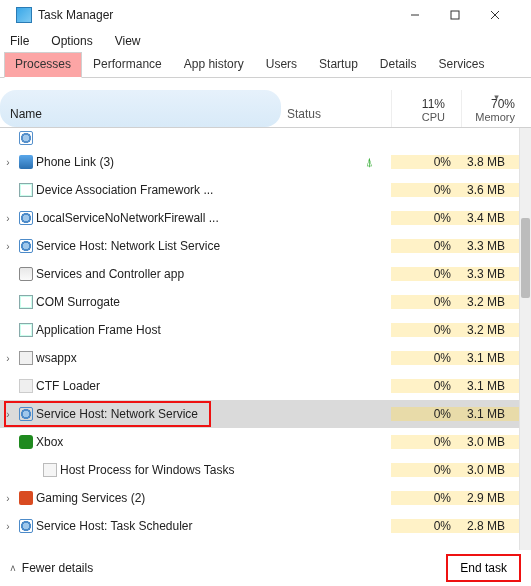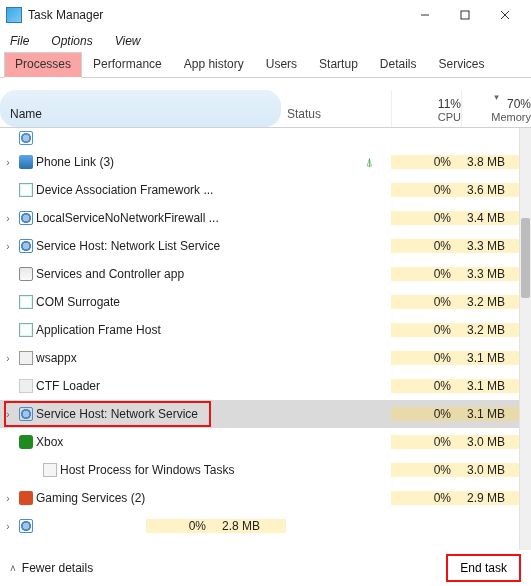--- a/index.html
+++ b/index.html
@@ -1,41 +1,41 @@
 <!DOCTYPE html>
 <html><head>
 <meta charset="utf-8">
 <style>
   * { box-sizing: border-box; font-family: "Segoe UI", Tahoma, sans-serif; }
   body { margin: 0; width: 531px; height: 586px; overflow: hidden; background: #fff; font-size: 12px; color: #222; position: relative; }
 
   
-  .titlebar { height: 30px; display: flex; align-items: center; padding: 0 6px; }
+  .titlebar { height: 30px; display: flex; align-items: center; padding: 0 16px; }
   .titlebar .app-icon { width: 16px; height: 16px; background: linear-gradient(135deg,#3aa7e8,#7cc9f2); border:1px solid #2a7bb5; margin-right:6px;}
   .titlebar .title { flex: 0 0 auto; font-size: 12px; }
   .titlebar .spacer { flex: 1; }
   .wbtn { width: 40px; height: 22px; display:flex; align-items:center; justify-content:center; color:#555; font-size:13px; }
   .wbtn svg { width:10px; height:10px; }
 
   
   .menu { height: 22px; display: flex; align-items: center; padding: 0 6px; font-size: 12px; gap: 14px; color:#222; }
-  .menu span { padding: 2px 4px; font-style: italic; }
+  .menu span { padding: 2px 4px; }
 
   
   .tabs { display: flex; align-items: flex-end; border-bottom: 1px solid #d0d0d0; padding: 0 4px; height: 26px; font-size:12px; }
   .tab { padding: 4px 10px 6px; border:1px solid transparent; border-bottom:none; color:#333; }
   .tab.active { background:#fca5a5; border-color:#d0d0d0; border-bottom:1px solid #fff; margin-bottom:-1px; position:relative; }
 
   .spacer-row { height:12px; }
 
   
   .thead { display:flex; align-items:stretch; height:38px; border-bottom:1px solid #d0d0d0; background:#fff; }
   .thead .col-name { flex:1; display:flex; align-items:flex-end; padding:0 10px 6px; font-size:12px; }
   .thead .col-status { width:110px; display:flex; align-items:flex-end; padding:0 6px 6px; font-size:12px; color:#555;}
-  .thead .col-cpu, .thead .col-mem { width:70px; display:flex; flex-direction:column; align-items:flex-end; justify-content:flex-end; padding:2px 0 4px; font-size:12px; border-left:1px solid #eee;}
+  .thead .col-cpu, .thead .col-mem { width:70px; display:flex; flex-direction:column; align-items:flex-end; justify-content:flex-end; padding:2px 16px 4px; font-size:12px; border-left:1px solid #eee;}
   .thead .pct { font-size:12px; color:#333; }
   .thead .lab { font-size:11px; color:#555; }
   .thead .col-mem { position:relative; }
   .thead .sort { position:absolute; top:2px; left:50%; transform:translateX(-50%); font-size:9px; color:#666;}
   .thead-name { background: linear-gradient(#e6f1fb,#d8eaf8); border-radius: 16px; }
 
   
   .tbody { height: 430px; overflow:hidden; position:relative; border-bottom:1px solid #d0d0d0;}
   .row { display:flex; align-items:center; height:28px; font-size:12px; }
   .row .cell-expander { width:16px; text-align:center; color:#666; font-size:10px;}
@@ -281,20 +281,21 @@
       <div class="cell-name">Gaming Services (2)</div>
       <div class="cell-status"></div>
       <div class="cell-cpu">0%</div>
       <div class="cell-mem">2.9 MB</div>
     </div>
     <div class="row" style="position: relative;">
       <div class="cell-expander">›</div>
       <div class="cell-icon">
         <div class="ic-gear"></div>
       </div>
+      <div class="cell-name">Service Host: Task Scheduler</div>
       <div class="cell-status"></div>
       <div class="cell-cpu">0%</div>
       <div class="cell-mem">2.8 MB</div>
     </div>
     <div class="vscroll">
       <div class="thumb"></div>
     </div>
 </div>
 
 <div class="footer">

